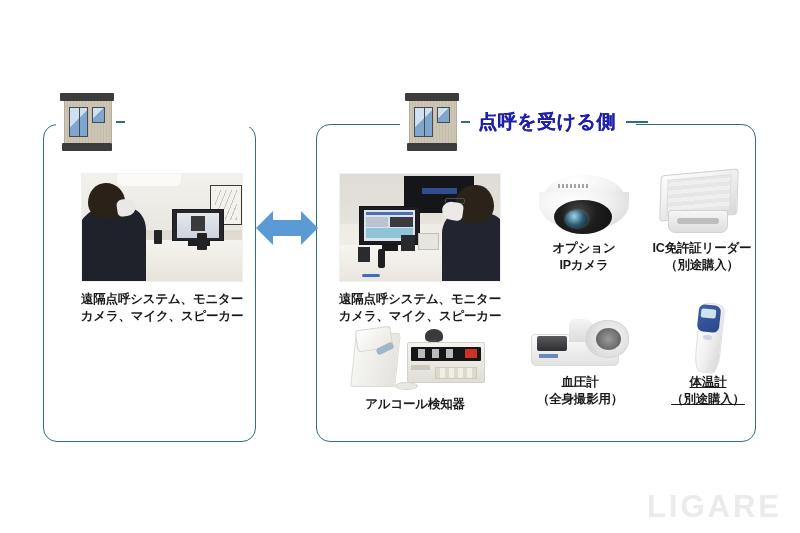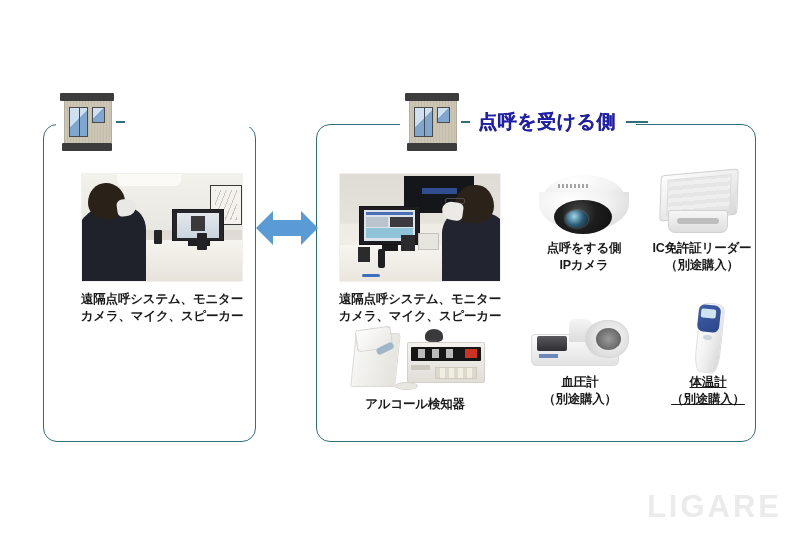--- a/index.html
+++ b/index.html
@@ -579,21 +579,21 @@
   <div class="caption" id="cap-right">遠隔点呼システム、モニター
 カメラ、マイク、スピーカー</div>
 
   <div class="product" id="prod-ipcam">
     <div class="dome-base"></div>
     <div class="dome-logo"></div>
     <div class="dome-body"></div>
     <div class="dome-glass"></div>
     <div class="dome-lens"></div>
   </div>
-  <div class="caption" id="cap-ipcam">点呼をする側
+  <div class="caption" id="cap-ipcam">オプション
 IPカメラ</div>
 
   <div class="product" id="prod-icreader">
     <div class="icr-panel">
         <div class="icr-inner"></div>
       </div>
     <div class="icr-stand"></div>
     <div class="icr-slot"></div>
   </div>
   <div class="caption" id="cap-icreader">IC免許証リーダー
@@ -619,21 +619,21 @@
 
   <div class="product" id="prod-bp">
     <div class="bp-base"></div>
     <div class="bp-neck"></div>
     <div class="bp-cuff"></div>
     <div class="bp-hole"></div>
     <div class="bp-screen"></div>
     <div class="bp-brand"></div>
   </div>
   <div class="caption" id="cap-bp">血圧計
-（別途購入）</div>
+（全身撮影用）</div>
 
   <div class="product" id="prod-thermo">
     <div class="th-body"></div>
     <div class="th-top"></div>
     <div class="th-screen"></div>
     <div class="th-btn"></div>
   </div>
   <div class="caption" id="cap-thermo">体温計
 （別途購入）</div>
 

